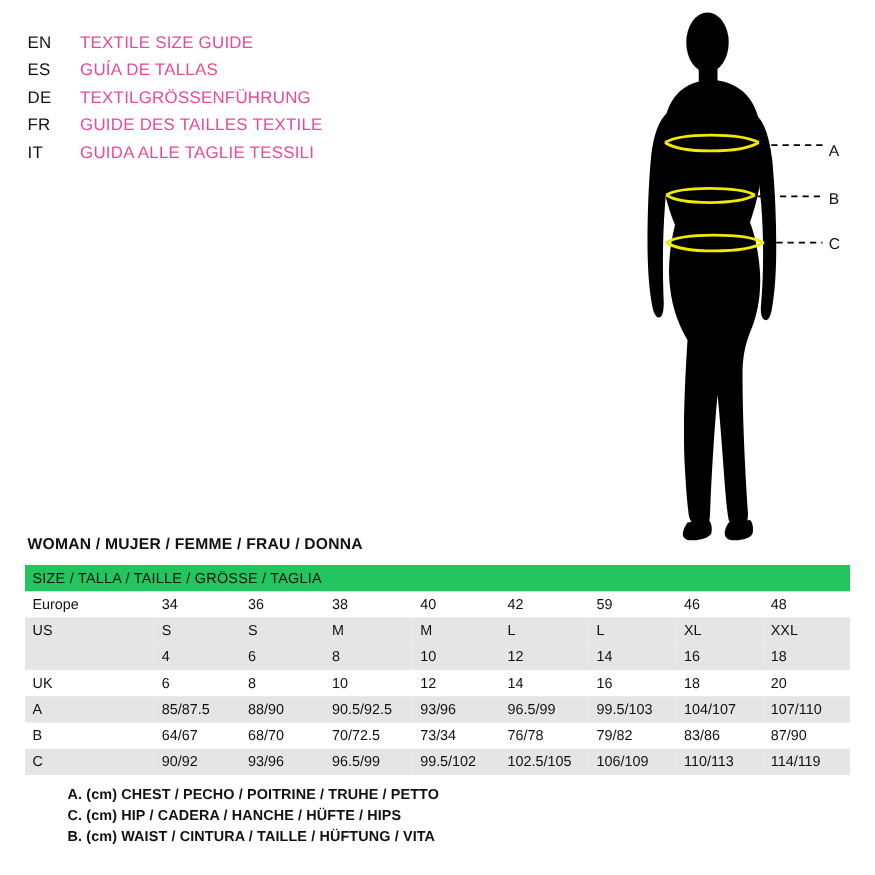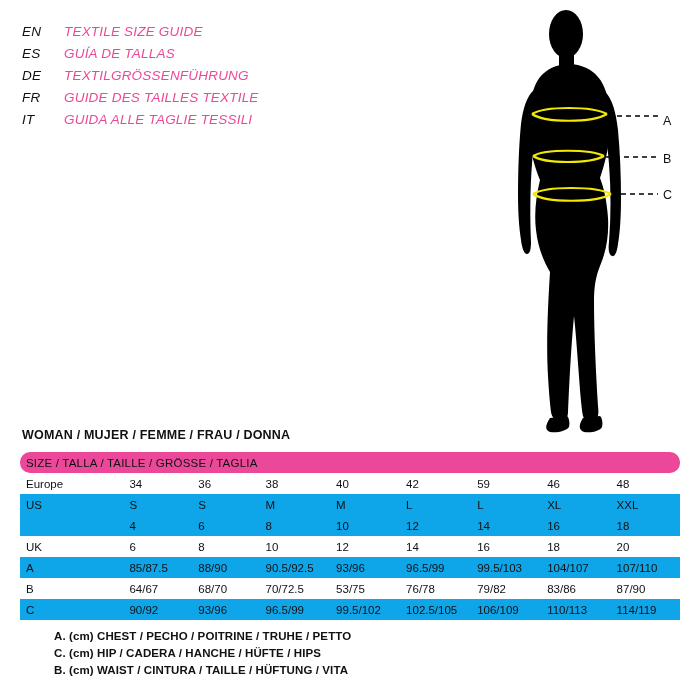--- a/index.html
+++ b/index.html
@@ -23,24 +23,23 @@
 
   
   .lang-block {
     position: absolute;
     top: 24px;
     left: 22px;
     width: 420px;
   }
   .lang-row {
     display: flex;
-    align-items: flex-start;
+    align-items: center;
     margin-bottom: 3px;
     height: 19px;
-    font-style: italic;
   }
   .lang-code {
     width: 42px;
     font-size: 13.5px;
     letter-spacing: 0.2px;
     color: #111;
   }
   .lang-title {
     font-size: 13.5px;
     letter-spacing: 0.2px;
@@ -93,28 +92,27 @@
     font-size: 11.5px;
     color: #111;
   }
   .size-table td {
     padding: 3px 0 3px 6px;
     height: 15px;
     vertical-align: middle;
     white-space: nowrap;
   }
   .size-table tr.shade td {
-    background: #0ea5e9;
+    background: #e5e5e5;
   }
   .size-table tr.header-row td {
-    background: #ec4899;
+    background: #22c55e;
     font-weight: normal;
     font-size: 11.5px;
     letter-spacing: 0.2px;
-    border-radius: 10px;
   }
   .col-label { width: 110px; }
   .col-v { width: 68px; }
 
   
   .footnotes {
     position: absolute;
     top: 628px;
     left: 22px;
     font-size: 11.5px;
@@ -297,21 +295,21 @@
         <td class="col-v">99.5/103</td>
         <td class="col-v">104/107</td>
         <td class="col-v">107/110</td>
       </tr>
 
       <tr>
         <td class="col-label">B</td>
         <td class="col-v">64/67</td>
         <td class="col-v">68/70</td>
         <td class="col-v">70/72.5</td>
-        <td class="col-v">53/75</td>
+        <td class="col-v">73/34</td>
         <td class="col-v">76/78</td>
         <td class="col-v">79/82</td>
         <td class="col-v">83/86</td>
         <td class="col-v">87/90</td>
       </tr>
 
       <tr class="shade">
         <td class="col-label">C</td>
         <td class="col-v">90/92</td>
         <td class="col-v">93/96</td>

